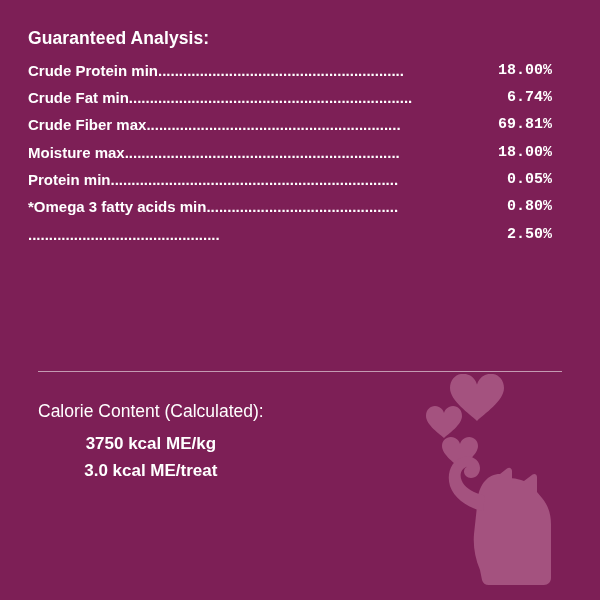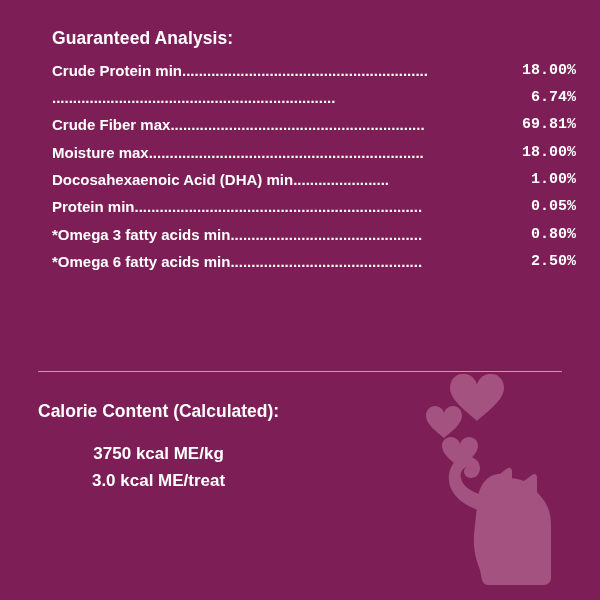--- a/index.html
+++ b/index.html
@@ -14,21 +14,21 @@
     font-family: "Liberation Sans", sans-serif;
     color: #ffffff;
     overflow: hidden;
     position: relative;
   }
   .panel {
     position: absolute;
     left: 0; top: 0;
     width: 600px;
     height: 600px;
-    padding: 26px 38px 0 52px;
+    padding: 26px 38px 0 28px;
   }
   .ga-title {
     font-size: 17.5px;
     font-weight: bold;
     letter-spacing: 0.1px;
     margin: 0 0 5px 0;
     line-height: 1.45;
   }
   .rows {
     width: 524px;
@@ -67,23 +67,23 @@
     height: 1px;
     background: rgba(255,255,255,0.55);
   }
   .calorie {
     position: absolute;
     left: 38px;
     top: 398px;
   }
   .calorie .ctitle {
     font-size: 17.5px;
-    font-weight: bold;
+    font-weight: normal;
     line-height: 1.55;
-    margin-bottom: 16px;
+    margin-bottom: 6px;
   }
   .calorie .cline {
     font-size: 17px;
     font-weight: bold;
     line-height: 1.58;
     text-align: center;
   }
   .art {
     position: absolute;
     right: 26px;
@@ -100,50 +100,45 @@
 
   <div class="ga-title">Guaranteed Analysis:</div>
 
   <div class="rows">
     <div class="row">
       <span class="label">Crude Protein min</span>
       <span class="dots">...........................................................</span>
       <span class="value">18.00%</span>
     </div>
     <div class="row">
+      <span class="label">Crude Fat min</span>
       <span class="dots">....................................................................</span>
       <span class="value">6.74%</span>
     </div>
     <div class="row">
       <span class="label">Crude Fiber max</span>
       <span class="dots">.............................................................</span>
       <span class="value">69.81%</span>
     </div>
     <div class="row">
       <span class="label">Moisture max</span>
       <span class="dots">..................................................................</span>
       <span class="value">18.00%</span>
     </div>
     <div class="row">
-      <span class="label">Docosahexaenoic Acid (DHA) min</span>
-      <span class="dots">.......................</span>
-      <span class="value">1.00%</span>
-    </div>
-    <div class="row">
       <span class="label">Protein min</span>
       <span class="dots">.....................................................................</span>
       <span class="value">0.05%</span>
     </div>
     <div class="row">
       <span class="label">*Omega 3 fatty acids min</span>
       <span class="dots">..............................................</span>
       <span class="value">0.80%</span>
     </div>
     <div class="row">
-      <span class="label">*Omega 6 fatty acids min</span>
       <span class="dots">..............................................</span>
       <span class="value">2.50%</span>
     </div>
   </div>
 
 </div>
 
 <div class="divider"></div>
 
 <div class="calorie">

